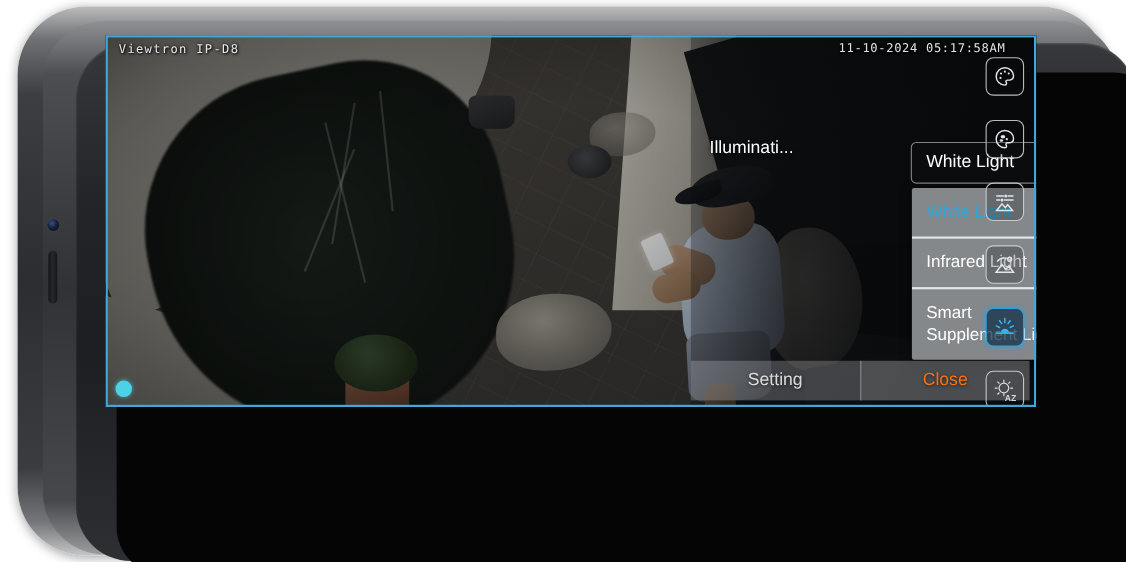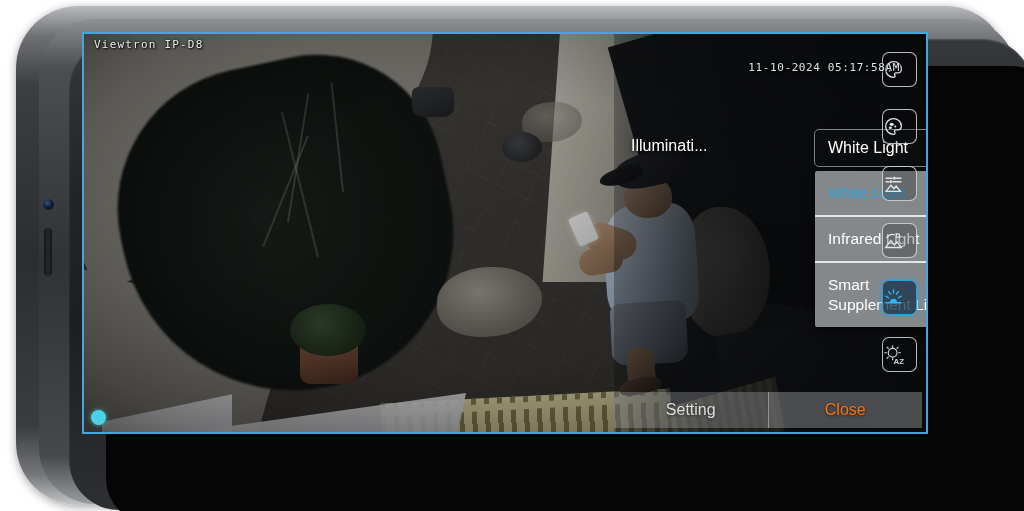--- a/index.html
+++ b/index.html
@@ -80,24 +80,24 @@
     top: 228px;
     width: 8px;
     height: 48px;
     border-radius: 5px;
     background: linear-gradient(90deg,#141517,#26282b,#141517);
   }
 
   
   .screen {
     position: absolute;
-    left: 82px;
+    left: 96px;
     top: 32px;
     width: 846px;
-    height: 402px;
+    height: 338px;
     background: #05070a;
     overflow: hidden;
   }
 
   
   .video-frame-border {
     position: absolute;
     left: 0; top: 0; right: 0; bottom: 0;
     border: 2px solid #3fa9dd;
     box-sizing: border-box;
@@ -335,21 +335,20 @@
   .osd-timestamp {
     position: absolute;
     right: 28px; top: 5px;
     font-family: "DejaVu Sans Mono", monospace;
     font-size: 11px;
     letter-spacing: 0.6px;
     color: #dfe3e4;
     text-shadow: 0 0 3px rgba(0,0,0,0.95), 1px 1px 2px rgba(0,0,0,0.9);
     z-index: 30;
     white-space: nowrap;
-    margin-top: 24px;
   }
   .status-dot {
     position: absolute;
     left: 9px; bottom: 9px;
     width: 15px; height: 15px;
     border-radius: 50%;
     background: #4ad3e6;
     box-shadow: 0 0 5px rgba(74,211,230,0.7);
     z-index: 30;
   }
@@ -374,21 +373,21 @@
     text-align: center;
     color: #ffffff;
     font-size: 19px;
     letter-spacing: .2px;
     text-shadow: 0 1px 4px rgba(0,0,0,0.9);
   }
 
   .row {
     position: absolute;
     display: flex;
-    align-items: center;
+    align-items: flex-start;
   }
   .row-label {
     color: #ffffff;
     font-size: 16px;
     text-shadow: 0 1px 4px rgba(0,0,0,0.95);
     white-space: nowrap;
   }
   .row1 { left: 549px; top: 94px; width: 265px; height: 40px; }
   .row2 { left: 549px; top: 145px; width: 265px; height: 40px; }
 
@@ -445,21 +444,21 @@
     align-items: center;
     gap: 22px;
     z-index: 28;
   }
   .rail-btn {
     width: 33px; height: 33px;
     border: 1px solid rgba(214,218,222,0.85);
     border-radius: 7px;
     display: flex;
     align-items: center;
-    justify-content: flex-start;
+    justify-content: center;
     background: rgba(12,13,15,0.25);
     font-weight: bold;
   }
   .rail-btn.active {
     border-color: #2c9fe0;
     background: rgba(18,48,70,0.75);
     box-shadow: 0 0 6px rgba(44,159,224,0.7);
   }
   .rail-btn svg { display: block; }
 

